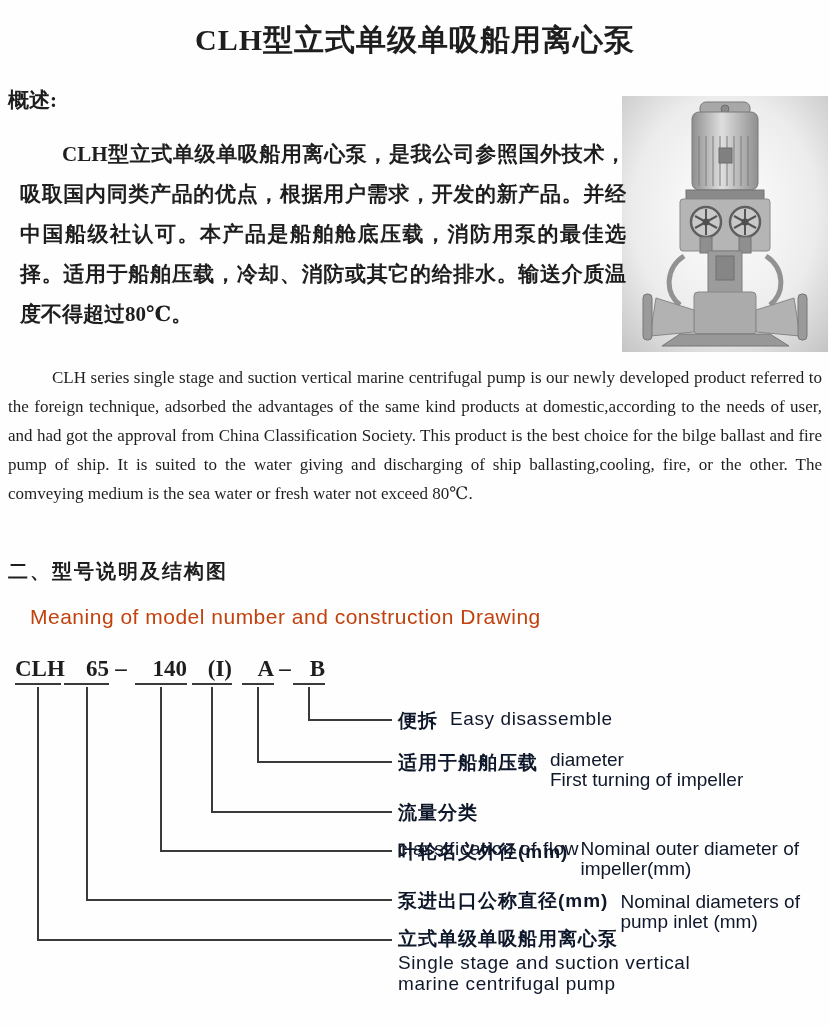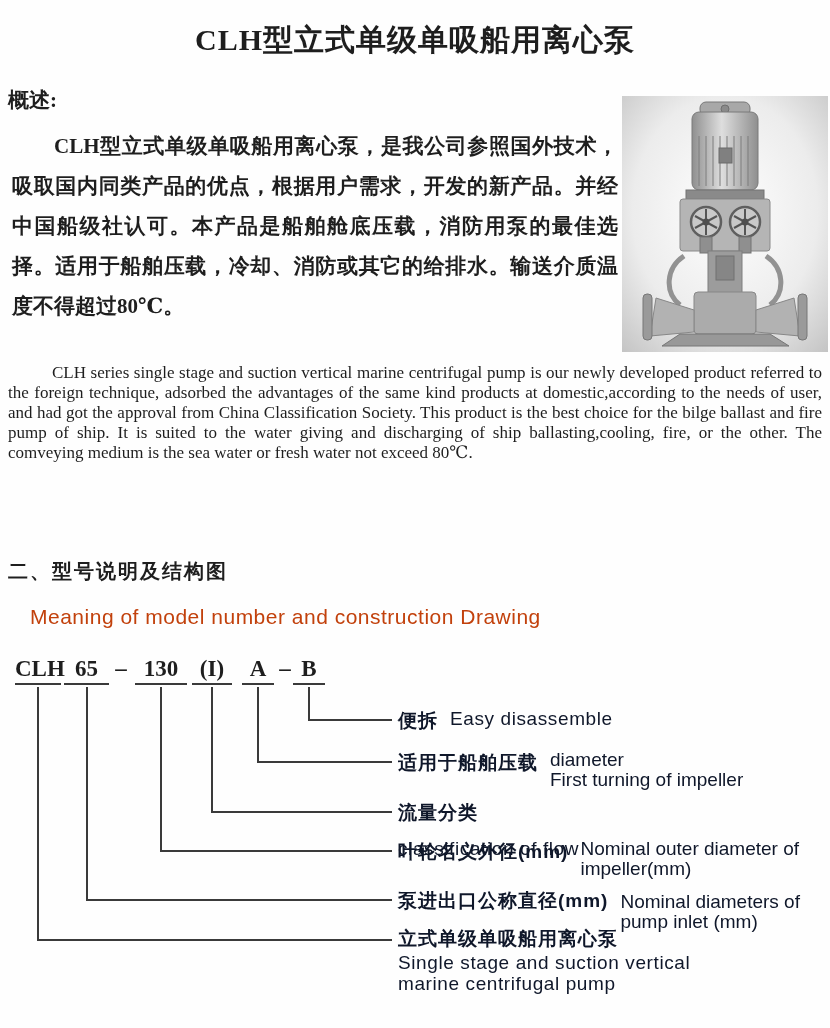--- a/index.html
+++ b/index.html
@@ -20,28 +20,28 @@
   }
   .ov-heading{
     position:absolute;left:8px;top:86px;
     font-size:21px;font-weight:700;
   }
   .pump-box{
     position:absolute;left:622px;top:96px;width:206px;height:256px;
   }
   .cn-para{
     position:absolute;left:8px;top:122px;width:606px;
-    margin:4px;
+    margin:12px;
     font-size:21px;font-weight:600;line-height:40px;
     text-indent:42px;text-align:justify;
   }
   .en-para{
     position:absolute;left:8px;top:363px;width:814px;
     margin:0;
-    font-size:17px;line-height:20px;
+    font-size:17px;line-height:29px;
     text-indent:44px;text-align:justify;
   }
   .s2-cn{
     position:absolute;left:8px;top:558px;margin:0;
     font-size:20px;font-weight:700;letter-spacing:2px;
     font-family:"Liberation Sans","DejaVu Sans",sans-serif;
   }
   .s2-en{
     position:absolute;left:30px;top:605px;
     font-size:21px;letter-spacing:0.5px;
@@ -50,21 +50,21 @@
   }
   .diagram{
     position:absolute;left:0;top:648px;width:830px;height:380px;
   }
   .diagram .connectors{position:absolute;left:0;top:0;}
   .seg{
     position:absolute;top:8px;
     font-size:23px;font-weight:600;text-align:center;
     font-family:"Liberation Serif","DejaVu Serif",serif;
   }
-  .seg.u{border-bottom:2px solid #3a3a3a;padding-bottom:1px;}
+  .seg.u{border-bottom:2px solid #3a3a3a;padding-bottom:1px;text-align:right;}
   .lbl-row{
     position:absolute;left:398px;
     display:flex;align-items:flex-start;gap:12px;
     white-space:nowrap;
     font-family:"Liberation Sans","DejaVu Sans",sans-serif;
     font-size:19px;color:#0f172a;
   }
   .lbl-cn{font-weight:600;letter-spacing:1px;}
   .lbl-en{letter-spacing:0.6px;}
   .en-col{display:flex;flex-direction:column;line-height:20px;}
@@ -164,21 +164,21 @@
         <path d="M212,39 V164 H392"></path>
         <path d="M161,39 V203 H392"></path>
         <path d="M87,39 V252 H392"></path>
         <path d="M38,39 V292 H392"></path>
       </g>
     </svg>
 
     <span class="seg u" style="left:15px;width:46px;">CLH</span>
     <span class="seg u" style="left:64px;width:45px;">65</span>
     <span class="seg" style="left:111px;width:20px;">–</span>
-    <span class="seg u" style="left:135px;width:52px;">130</span>
+    <span class="seg u" style="left:135px;width:52px;">140</span>
     <span class="seg u" style="left:192px;width:40px;">(I)</span>
     <span class="seg u" style="left:242px;width:32px;">A</span>
     <span class="seg" style="left:277px;width:16px;">–</span>
     <span class="seg u" style="left:293px;width:32px;">B</span>
 
     <div class="lbl-row" style="top:60px;">
       <span class="lbl-cn">便拆</span>
       <span class="lbl-en">Easy disassemble</span>
     </div>
 

